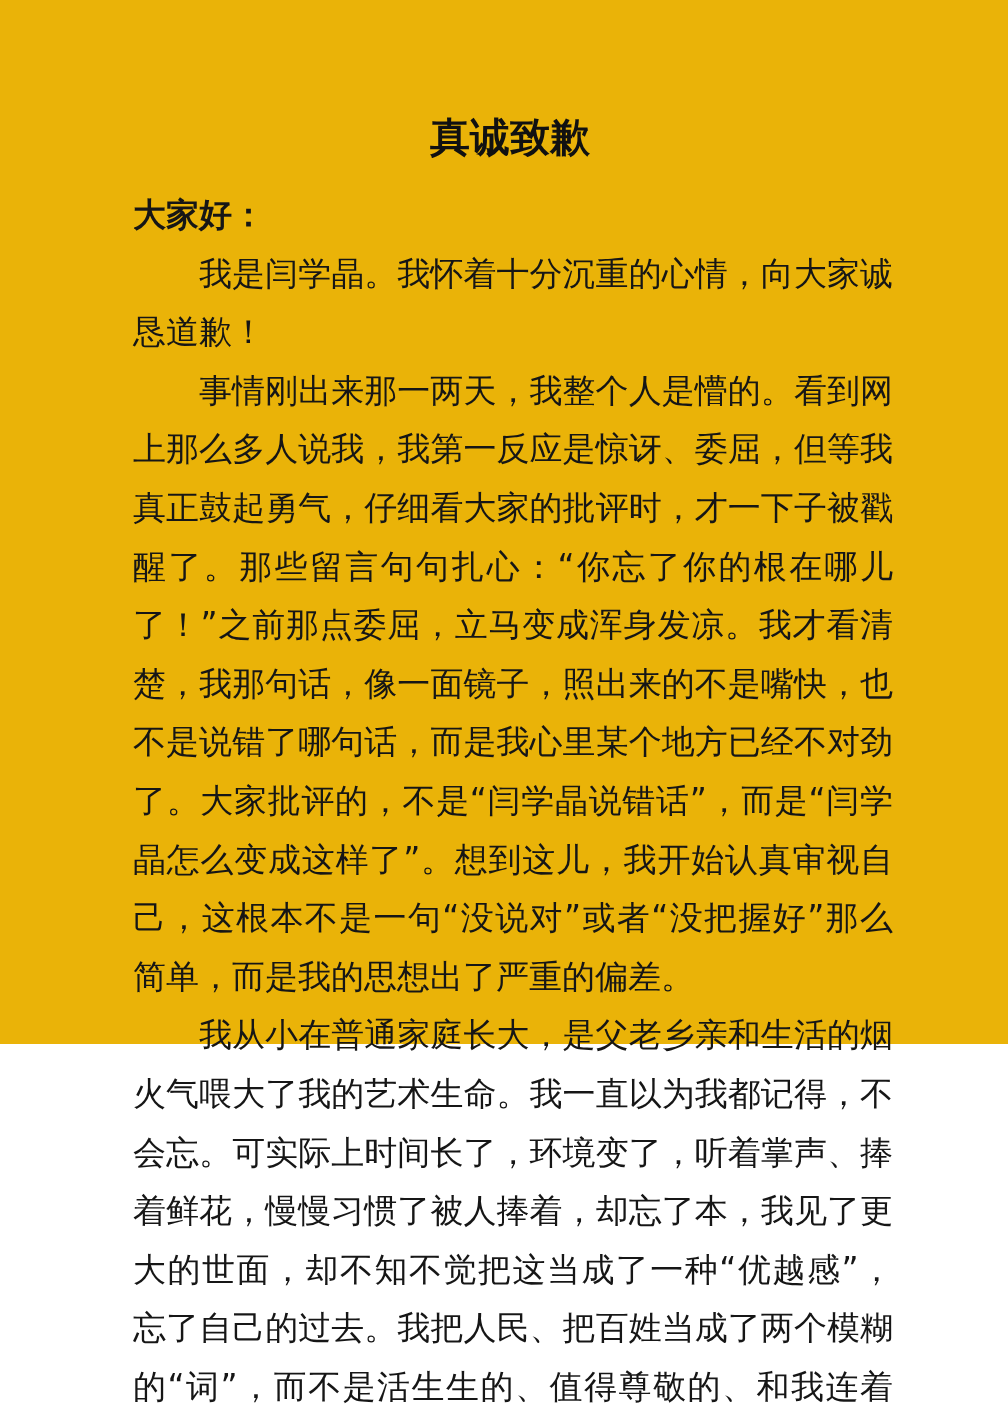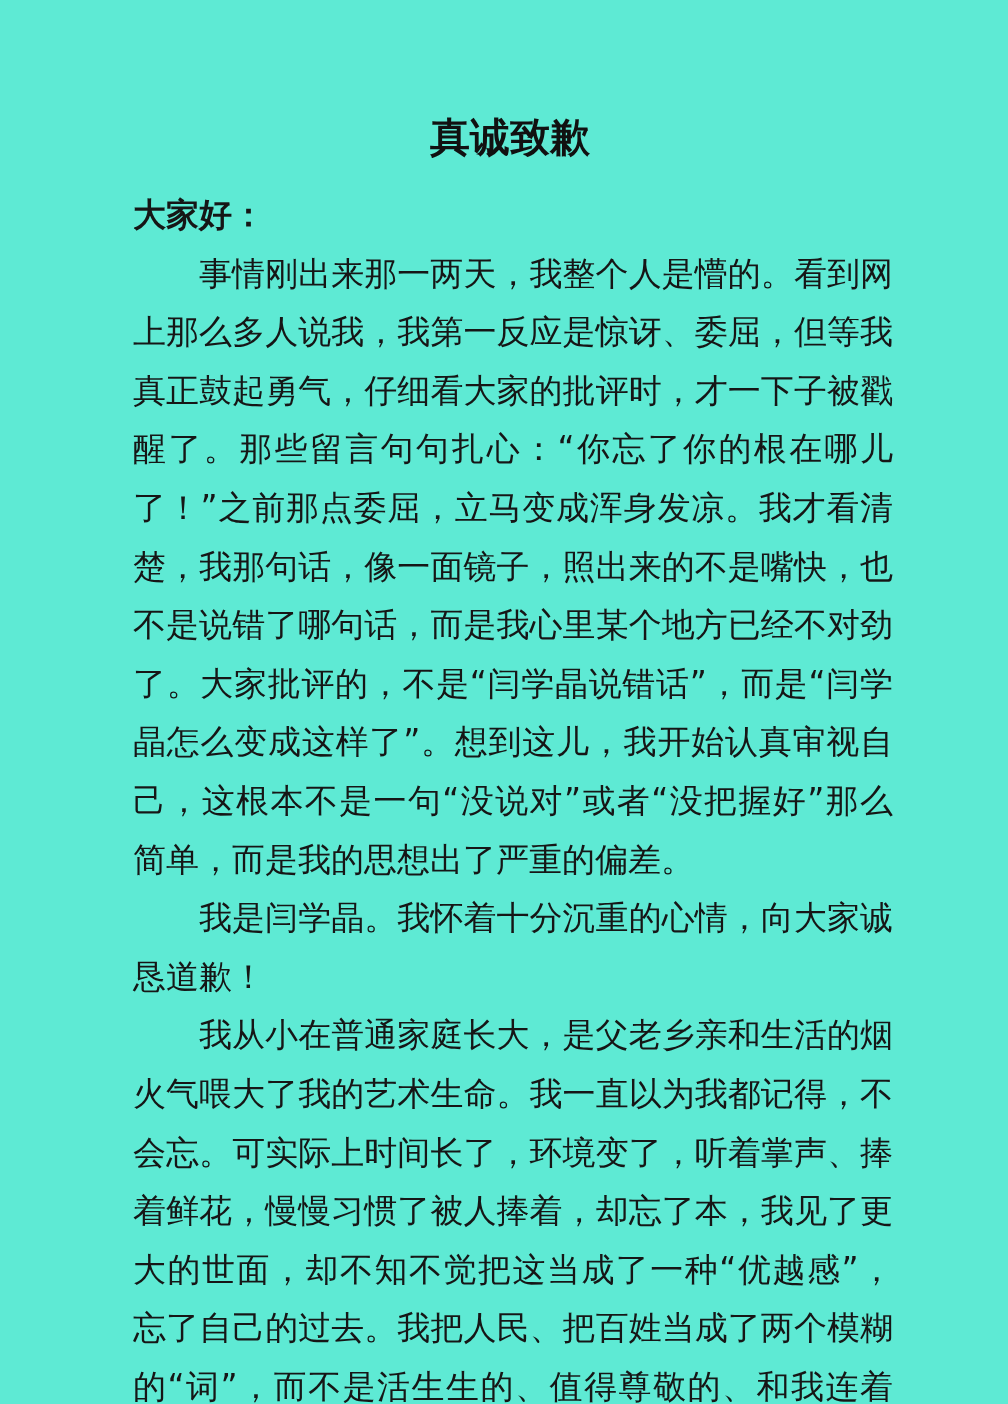--- a/index.html
+++ b/index.html
@@ -13,22 +13,22 @@
       overflow: hidden;
       position: relative;
       font-family: "DejaVu Sans", "Liberation Sans", sans-serif;
       color: #1a1a1a;
     }
     .page {
       position: absolute;
       left: 0;
       top: 0;
       width: 1008px;
-      height: 1404px;
-      background: #5eead4;
+      height: 1044px;
+      background: #eab308;
     }
     .title {
       position: absolute;
       top: 112px;
       left: 0;
       width: 1020px;
       text-align: center;
       font-size: 40px;
       line-height: 50px;
       font-weight: bold;
@@ -58,17 +58,17 @@
     }
   </style>
 </head>
 <body>
 
 <div class="page">
   <div class="title">真诚致歉</div>
 
   <div class="body-text">
     <p class="salutation">大家好：</p>
+    <p class="para">我是闫学晶。我怀着十分沉重的心情，向大家诚恳道歉！</p>
     <p class="para">事情刚出来那一两天，我整个人是懵的。看到网上那么多人说我，我第一反应是惊讶、委屈，但等我真正鼓起勇气，仔细看大家的批评时，才一下子被戳醒了。那些留言句句扎心：“你忘了你的根在哪儿了！”之前那点委屈，立马变成浑身发凉。我才看清楚，我那句话，像一面镜子，照出来的不是嘴快，也不是说错了哪句话，而是我心里某个地方已经不对劲了。大家批评的，不是“闫学晶说错话”，而是“闫学晶怎么变成这样了”。想到这儿，我开始认真审视自己，这根本不是一句“没说对”或者“没把握好”那么简单，而是我的思想出了严重的偏差。</p>
-    <p class="para">我是闫学晶。我怀着十分沉重的心情，向大家诚恳道歉！</p>
     <p class="para">我从小在普通家庭长大，是父老乡亲和生活的烟火气喂大了我的艺术生命。我一直以为我都记得，不会忘。可实际上时间长了，环境变了，听着掌声、捧着鲜花，慢慢习惯了被人捧着，却忘了本，我见了更大的世面，却不知不觉把这当成了一种“优越感”，忘了自己的过去。我把人民、把百姓当成了两个模糊的“词”，而不是活生生的、值得尊敬的、和我连着根的</p>
   </div>
 </div>
 
 </body></html>

